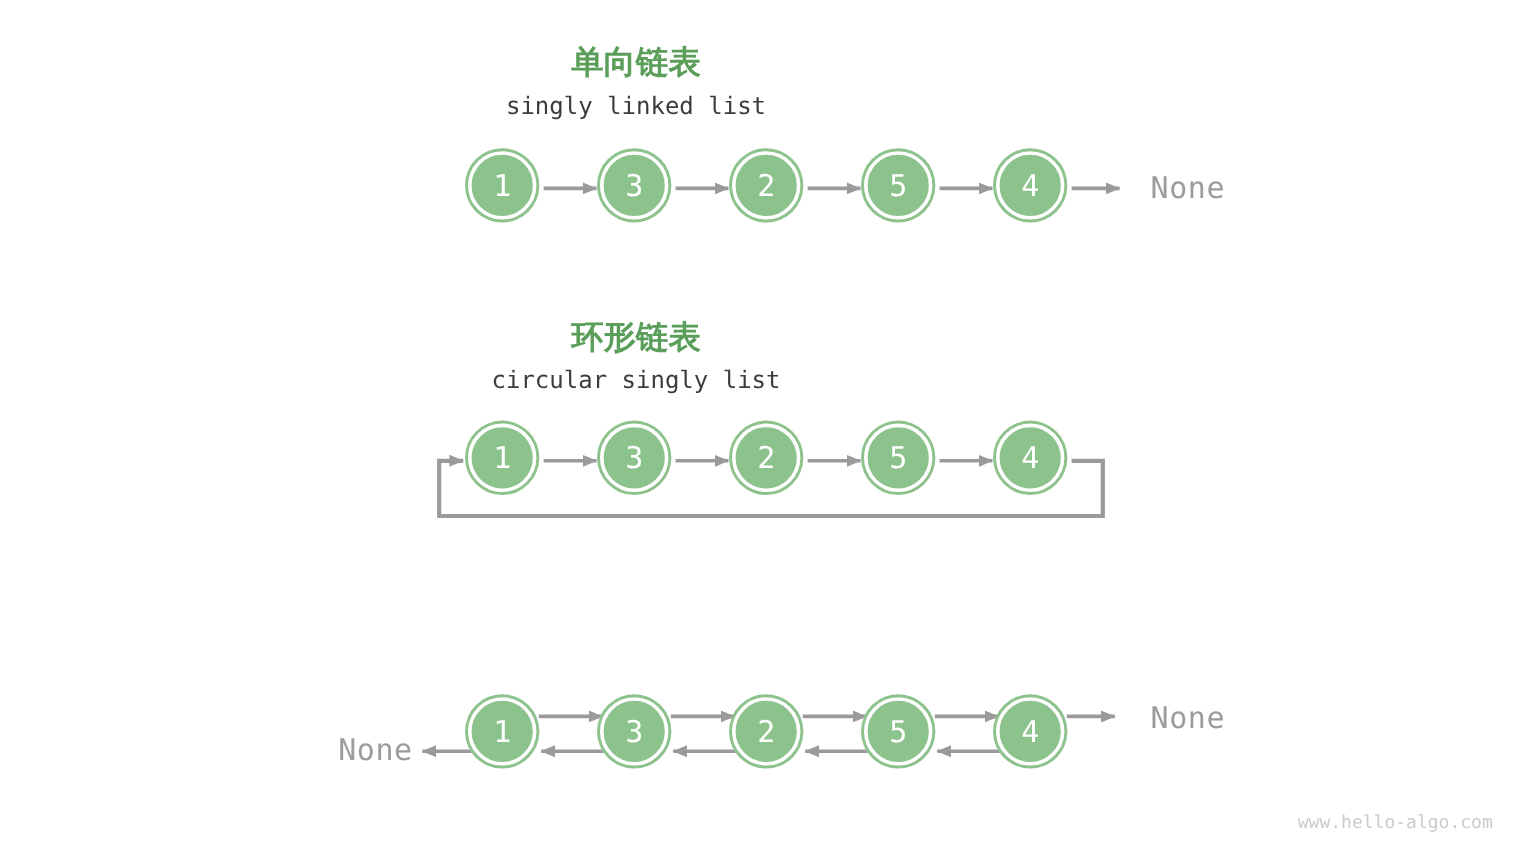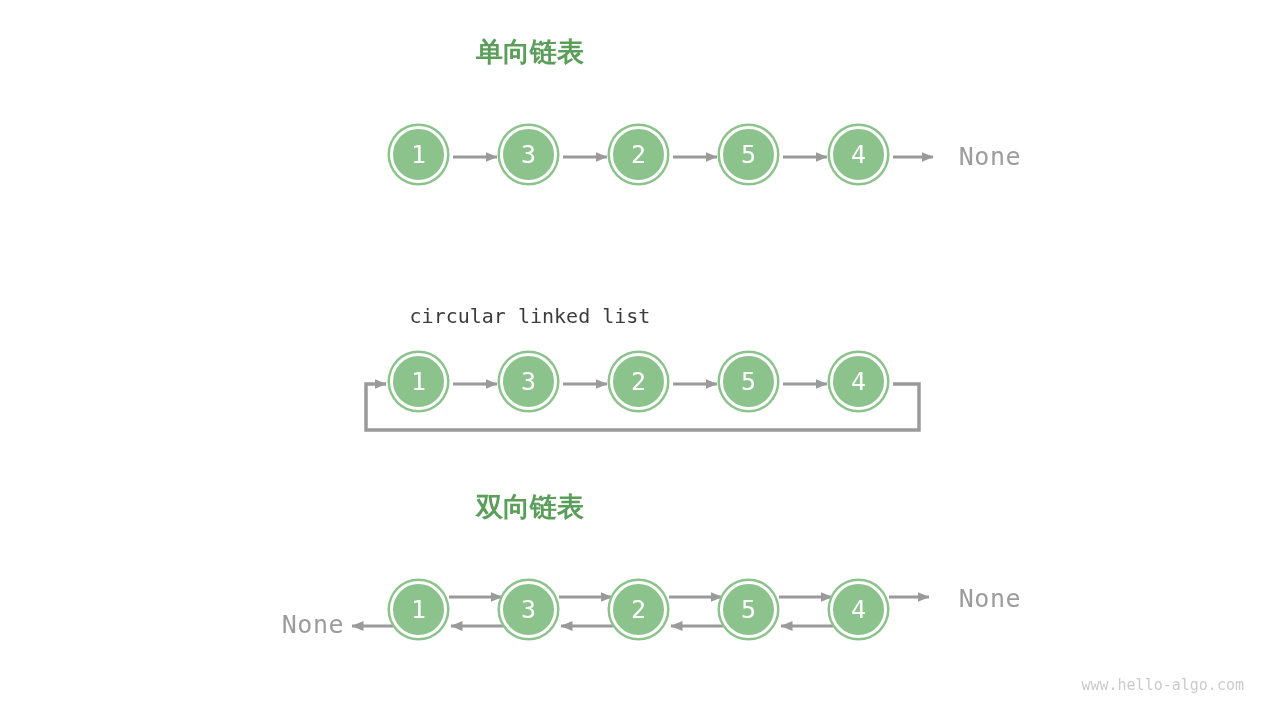--- a/index.html
+++ b/index.html
@@ -82,58 +82,59 @@
 
       <line x1="503" y1="626" x2="451" y2="626" marker-end="url(#ah)"></line>
       <line x1="613" y1="626" x2="561" y2="626" marker-end="url(#ah)"></line>
       <line x1="723" y1="626" x2="671" y2="626" marker-end="url(#ah)"></line>
       <line x1="833" y1="626" x2="781" y2="626" marker-end="url(#ah)"></line>
       <line x1="393" y1="626" x2="352" y2="626" marker-end="url(#ah)"></line>
     </g>
   </svg>
 
   <div class="sec-title" style="top:37px">单向链表</div>
+  <div class="sec-subtitle" style="top:74px">singly linked list</div>
 
   <div class="node" style="left:390px;top:126px">
     <span>1</span>
     </div>
   <div class="node" style="left:500px;top:126px">
     <span>3</span>
     </div>
   <div class="node" style="left:610px;top:126px">
     <span>2</span>
     </div>
   <div class="node" style="left:720px;top:126px">
     <span>5</span>
     </div>
   <div class="node" style="left:830px;top:126px">
     <span>4</span>
     </div>
 
   <div class="none-label" style="left:945px;top:143px">None</div>
 
-  <div class="sec-subtitle" style="top:302px">circular linked list</div>
+  <div class="sec-title" style="top:266px">环形链表</div>
+  <div class="sec-subtitle" style="top:302px">circular singly list</div>
 
   <div class="node" style="left:390px;top:353px">
     <span>1</span>
     </div>
   <div class="node" style="left:500px;top:353px">
     <span>3</span>
     </div>
   <div class="node" style="left:610px;top:353px">
     <span>2</span>
     </div>
   <div class="node" style="left:720px;top:353px">
     <span>5</span>
     </div>
   <div class="node" style="left:830px;top:353px">
     <span>4</span>
     </div>
 
-  <div class="sec-title" style="top:492px">双向链表</div>
 
   <div class="node" style="left:390px;top:581px">
     <span>1</span>
     </div>
   <div class="node" style="left:500px;top:581px">
     <span>3</span>
     </div>
   <div class="node" style="left:610px;top:581px">
     <span>2</span>
     </div>

